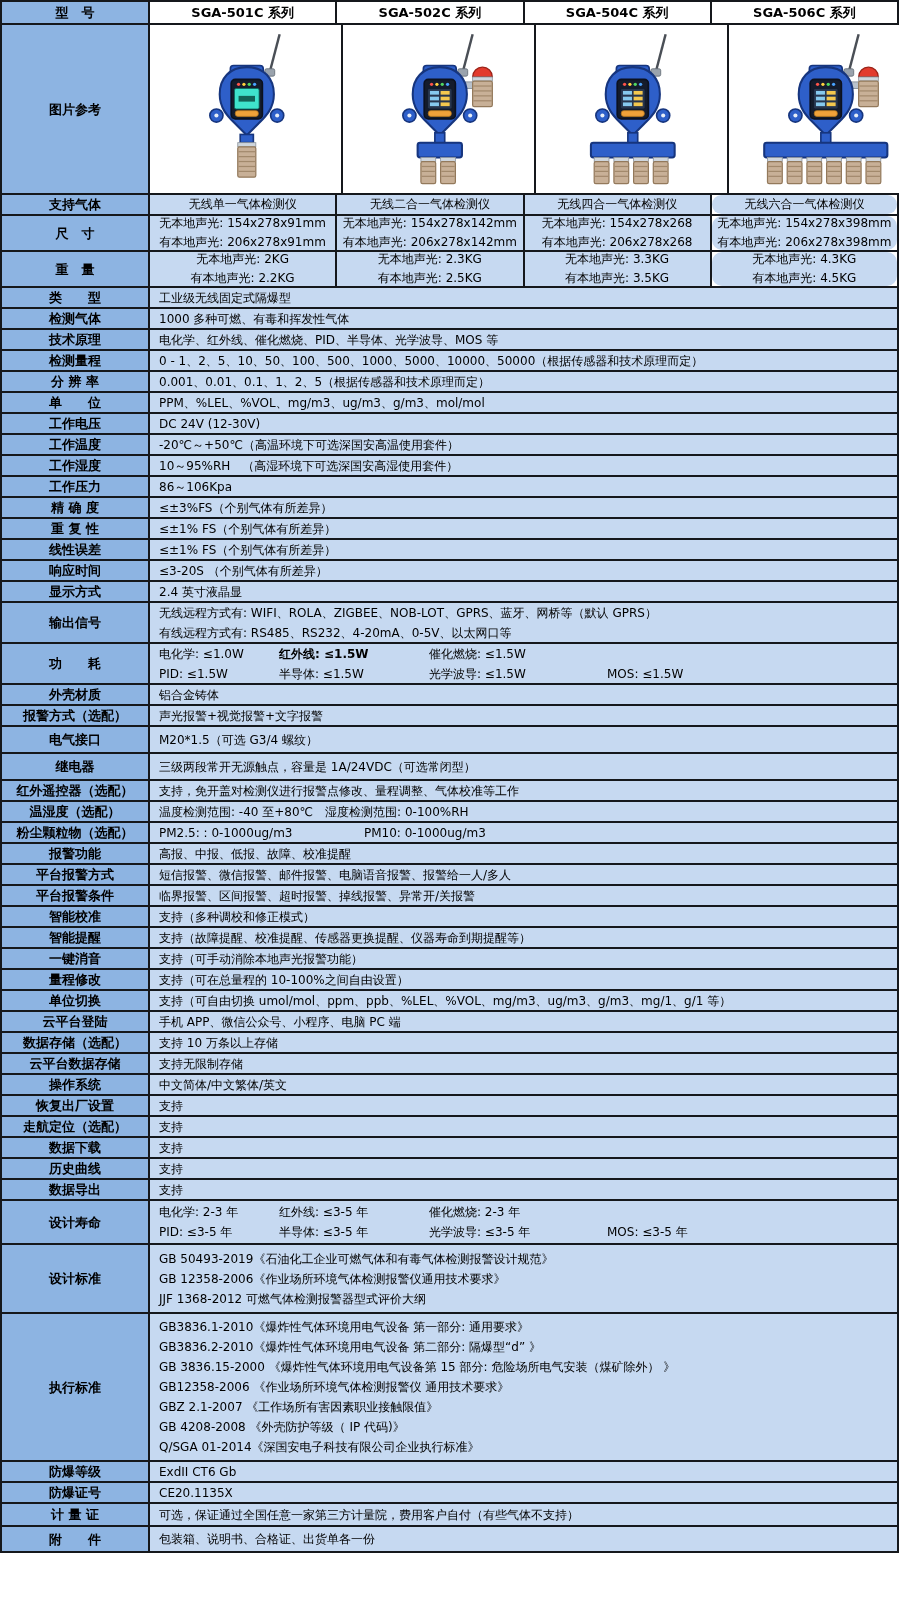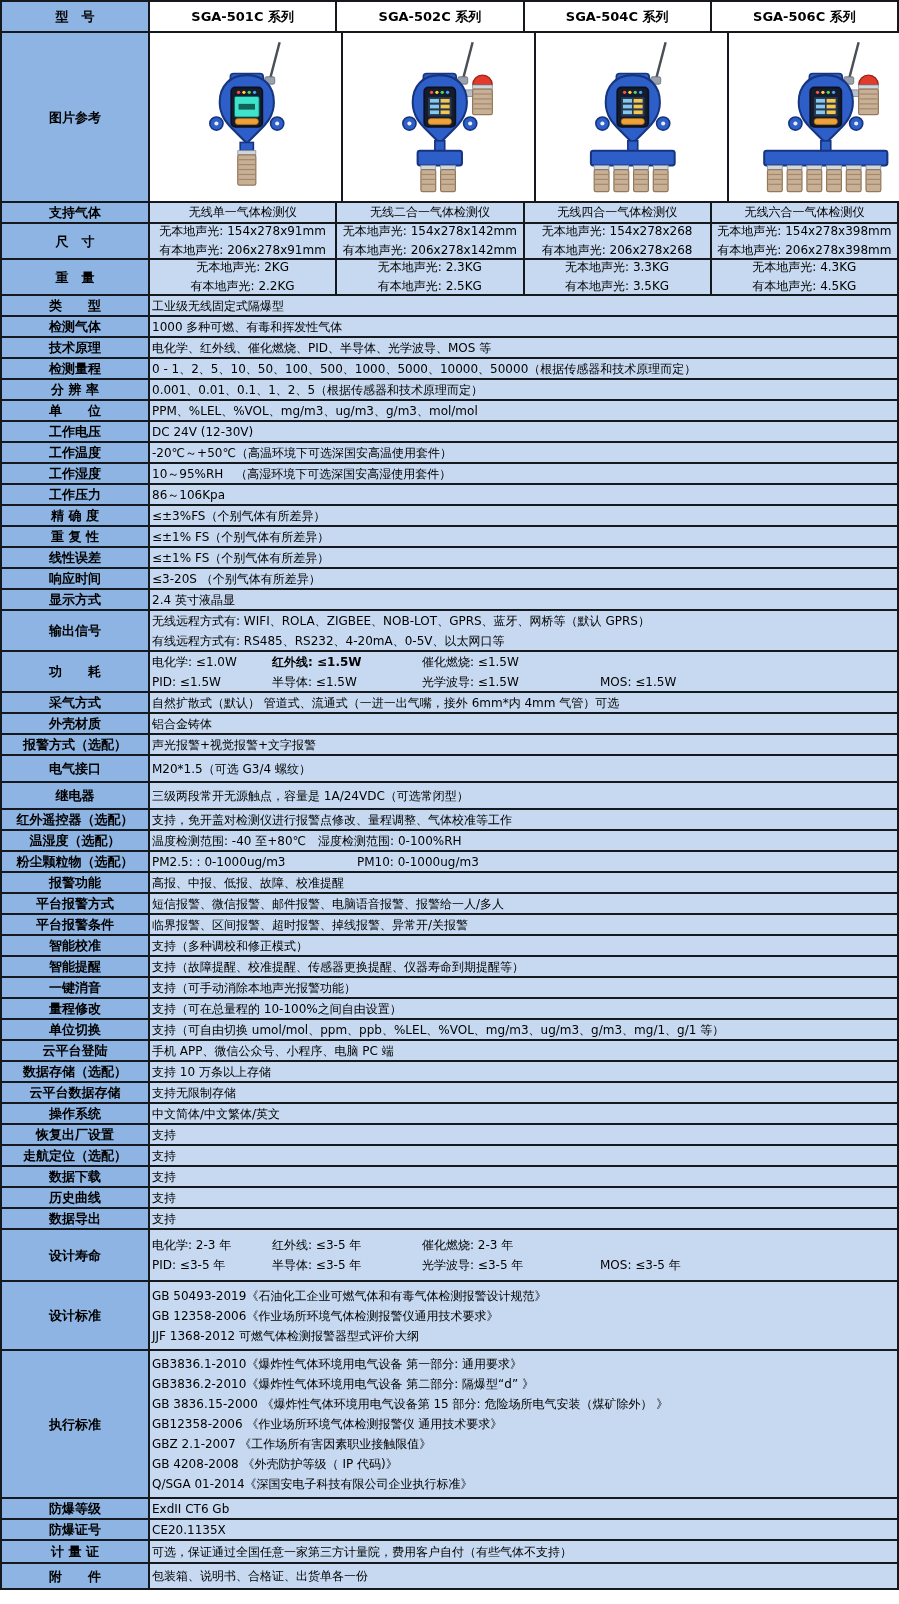--- a/index.html
+++ b/index.html
@@ -18,34 +18,34 @@
     border-right:2px solid var(--border,#15181c);
     display:flex;align-items:center;justify-content:center;
     font-weight:700;font-size:13px;text-align:center;line-height:15px;
   }
   .cell{
     flex:1 1 0;box-sizing:border-box;
     border-right:2px solid var(--border,#15181c);
     display:flex;flex-direction:column;align-items:center;justify-content:center;
     font-size:12px;text-align:center;
   }
-  .cell:last-child{border-right:none;}
-  .head{height:31px;}
+  .cell:last-child{border-right:none;border-radius:10px;}
+  .head{height:23px;}
   .head .cell{background:#fff;font-weight:700;font-size:13px;}
   .imgs{height:170px;gap:19px;}
   .imgs .cell{background:#fff;}
   .blue .cell{background:var(--value_bg,#c6d9f1);}
   .h41{height:36px;}
   .ln{line-height:19px;white-space:pre;}
   
   .spec .val{
     flex:1 1 0;box-sizing:border-box;
     background:var(--value_bg,#c6d9f1);
     display:flex;flex-direction:column;justify-content:center;
-    padding-left:2px;font-size:12px;overflow:hidden;
+    padding-left:9px;font-size:12px;overflow:hidden;
   }
   .spec .val .ln{line-height:20px;}
   .seg{display:inline-block;white-space:pre;}
   svg{display:block;}
 </style>
 </head>
 <body>
 
 <div class="tbl">
 
@@ -393,26 +393,20 @@
         </div>
       </div>
       <div class="row spec" style="height: 41px;">
         <div class="lbl">功　　耗</div>
         <div class="val">
           <div class="ln"><span class="seg" style="min-width: 120px;">电化学: ≤1.0W</span><span class="seg" style="min-width: 150px; font-weight: bold;">红外线: ≤1.5W</span><span class="seg">催化燃烧: ≤1.5W</span></div>
           <div class="ln"><span class="seg" style="min-width: 120px;">PID: ≤1.5W</span><span class="seg" style="min-width: 150px;">半导体: ≤1.5W</span><span class="seg" style="min-width: 178px;">光学波导: ≤1.5W</span><span class="seg">MOS: ≤1.5W</span></div>
         </div>
       </div>
       <div class="row spec">
-        <div class="lbl">采气方式</div>
-        <div class="val">
-          <div class="ln"><span class="seg">自然扩散式（默认） 管道式、流通式（一进一出气嘴，接外 6mm*内 4mm 气管）可选</span></div>
-        </div>
-      </div>
-      <div class="row spec">
         <div class="lbl">外壳材质</div>
         <div class="val">
           <div class="ln"><span class="seg">铝合金铸体</span></div>
         </div>
       </div>
       <div class="row spec">
         <div class="lbl">报警方式（选配）</div>
         <div class="val">
           <div class="ln"><span class="seg">声光报警+视觉报警+文字报警</span></div>
         </div>
@@ -542,21 +536,21 @@
         <div class="val">
           <div class="ln"><span class="seg">支持</span></div>
         </div>
       </div>
       <div class="row spec">
         <div class="lbl">数据导出</div>
         <div class="val">
           <div class="ln"><span class="seg">支持</span></div>
         </div>
       </div>
-      <div class="row spec" style="height: 52px;">
+      <div class="row spec" style="height: 44px;">
         <div class="lbl">设计寿命</div>
         <div class="val">
           <div class="ln"><span class="seg" style="min-width: 120px;">电化学: 2-3 年</span><span class="seg" style="min-width: 150px;">红外线: ≤3-5 年</span><span class="seg">催化燃烧: 2-3 年</span></div>
           <div class="ln"><span class="seg" style="min-width: 120px;">PID: ≤3-5 年</span><span class="seg" style="min-width: 150px;">半导体: ≤3-5 年</span><span class="seg" style="min-width: 178px;">光学波导: ≤3-5 年</span><span class="seg">MOS: ≤3-5 年</span></div>
         </div>
       </div>
       <div class="row spec" style="height: 69px;">
         <div class="lbl">设计标准</div>
         <div class="val">
           <div class="ln"><span class="seg">GB 50493-2019《石油化工企业可燃气体和有毒气体检测报警设计规范》</span></div>

